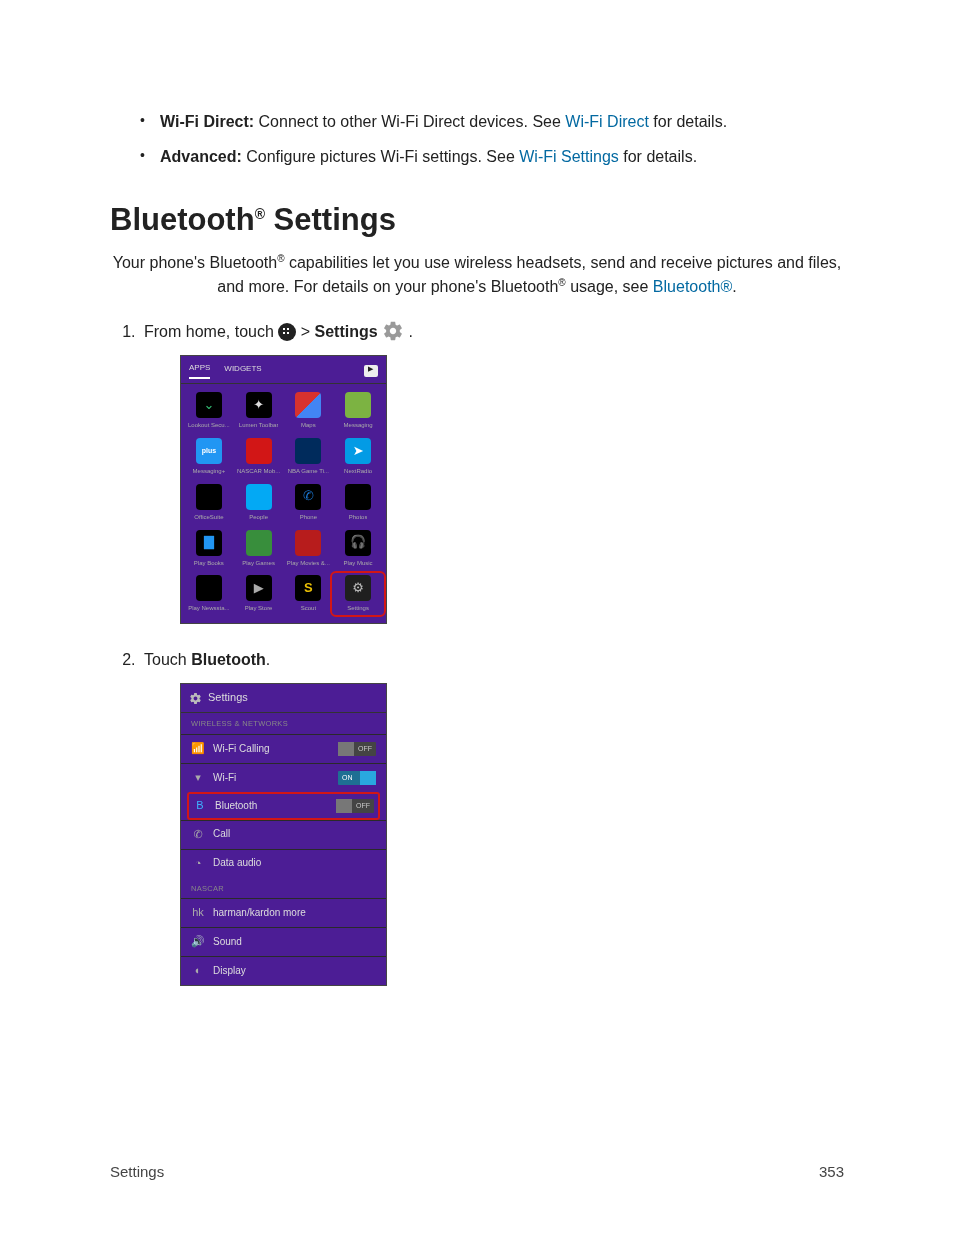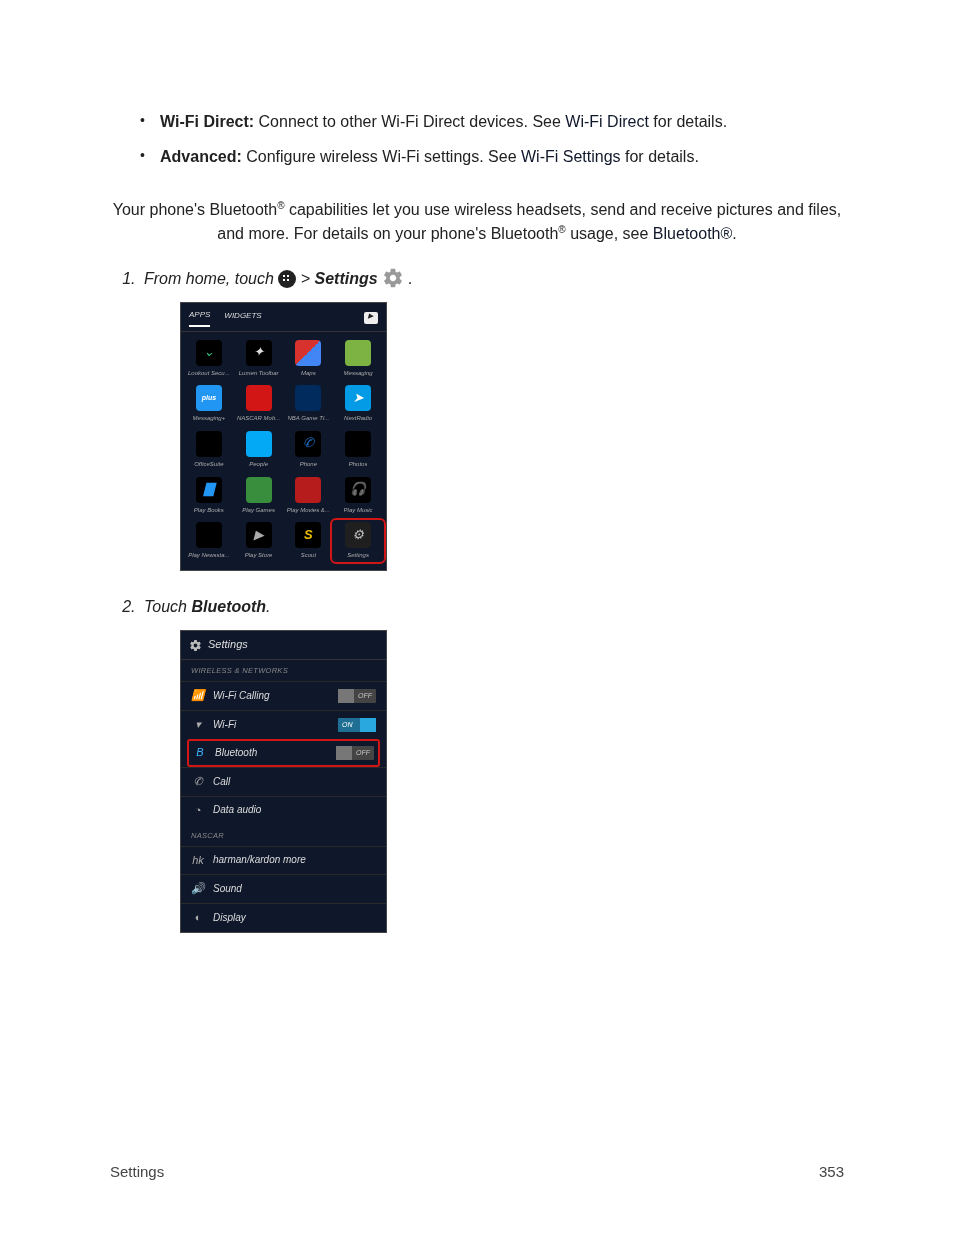--- a/index.html
+++ b/index.html
@@ -29,21 +29,21 @@
     padding-left: 20px;
   }
   ul.bullets li::before {
     content: "•";
     position: absolute;
     left: 0;
     top: 0;
     font-size: 14px;
   }
   a.link {
-    color: #0f172a;
+    color: #0369a1;
     text-decoration: none;
   }
   .bold { font-weight: bold; }
   h1.heading {
     font-family: "Arial Black", Arial, sans-serif;
     font-weight: 900;
     font-size: 31px;
     margin: 28px 0 8px 0;
   }
   h1.heading sup {
@@ -54,21 +54,20 @@
     margin: 0 0 22px 0;
     text-align: center;
   }
   p.paragraph sup {
     font-size: 10px;
     vertical-align: super;
   }
   ol.steps {
     margin: 0 0 0 30px;
     padding: 0;
-    font-style: italic;
   }
   ol.steps li.step {
     margin-bottom: 14px;
     padding-left: 4px;
   }
   .apps-icon {
     display: inline-block;
     width: 18px;
     height: 18px;
     border-radius: 50%;
@@ -92,21 +91,21 @@
     width: 22px;
     height: 22px;
     color: #9a9a9a;
   }
   .gear-icon svg { width: 100%; height: 100%; display: block; }
 
   
   .mock {
     margin: 12px 0 24px 36px;
     width: 205px;
-    background: #0f172a;
+    background: #4c1d95;
     color: #ccc;
     border: 1px solid #444;
     font-family: Arial, sans-serif;
   }
   .mock .tabs {
     display: flex;
     align-items: center;
     padding: 6px 8px 4px 8px;
     font-size: 8px;
     color: #ddd;
@@ -254,24 +253,27 @@
 </head>
 <body>
 
 <div class="page">
 
   <ul class="bullets">
     <li>
       <span class="bold">Wi-Fi Direct:</span><span> Connect to other Wi-Fi Direct devices. See </span><a href="#" class="link">Wi-Fi Direct</a><span> for details.</span>
     </li>
     <li>
-      <span class="bold">Advanced:</span><span> Configure wireless Wi-Fi settings. See </span><a href="#" class="link">Wi-Fi Settings</a><span> for details.</span>
+      <span class="bold">Advanced:</span><span> Configure pictures Wi-Fi settings. See </span><a href="#" class="link">Wi-Fi Settings</a><span> for details.</span>
     </li>
   </ul>
 
+  <h1 class="heading">
+    <span>Bluetooth</span><sup>®</sup><span> Settings</span>
+  </h1>
 
   <p class="paragraph">
     <span>Your phone's Bluetooth</span><sup>®</sup><span> capabilities let you use wireless headsets, send and receive pictures and files, and more. For details on your phone's Bluetooth</span><sup>®</sup><span> usage, see </span><a href="#" class="link">Bluetooth®</a><span>.</span>
   </p>
 
   <ol class="steps">
     <li class="step">
       <span>From home, touch </span><span class="apps-icon"></span><span> &gt; </span><span class="bold">Settings</span>
       <span class="gear-icon">
         <svg viewBox="0 0 24 24">

